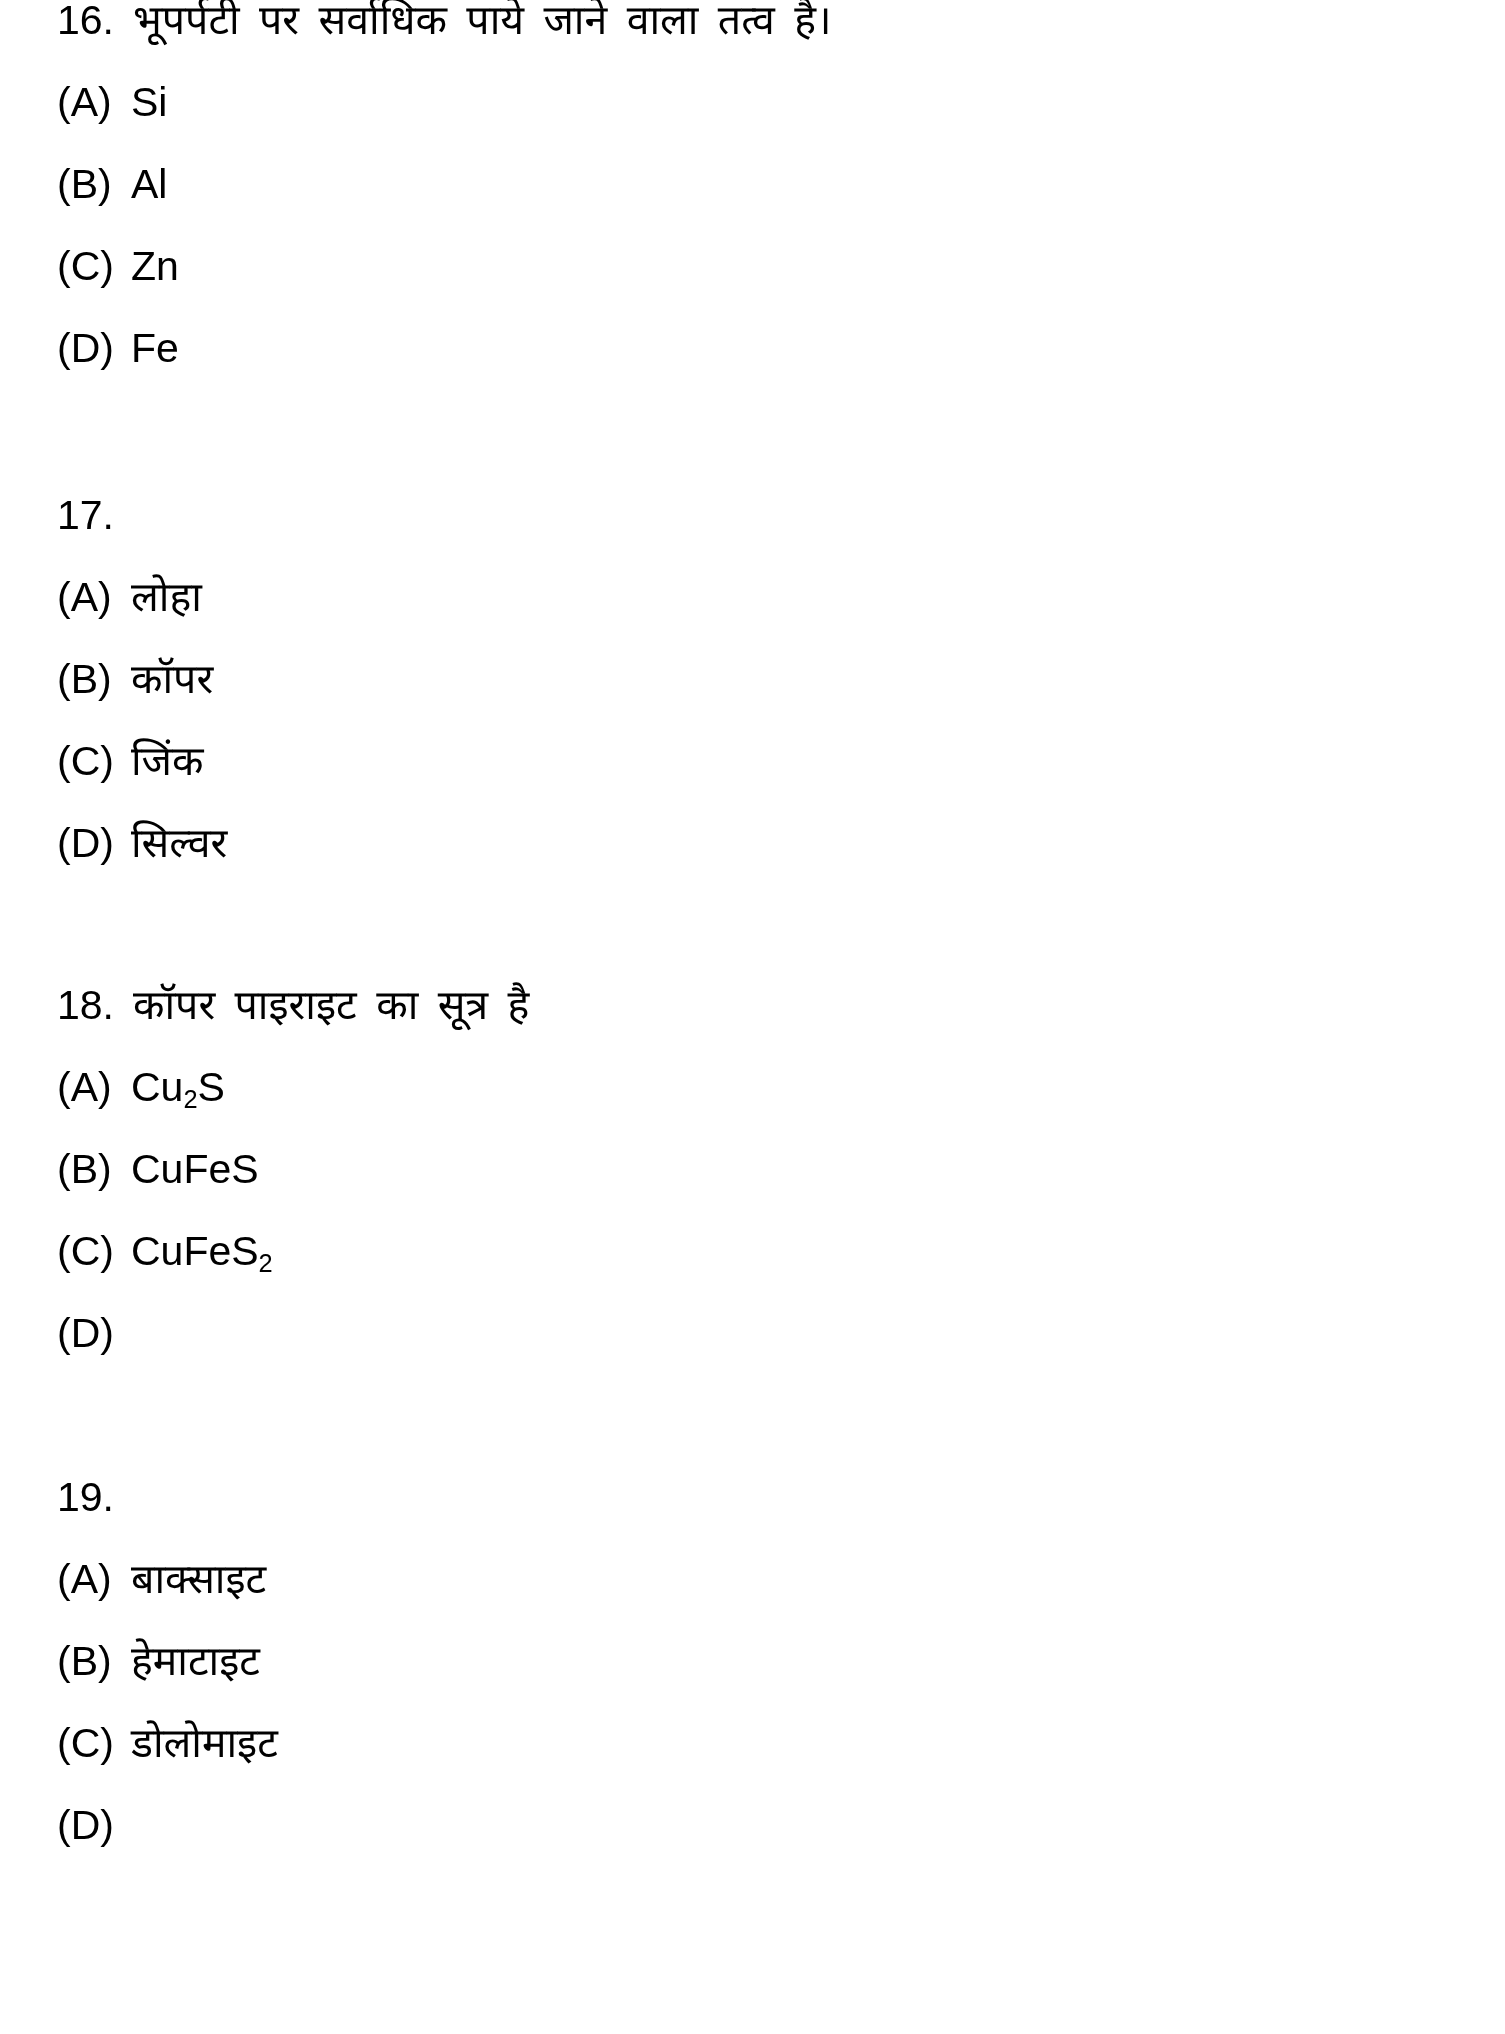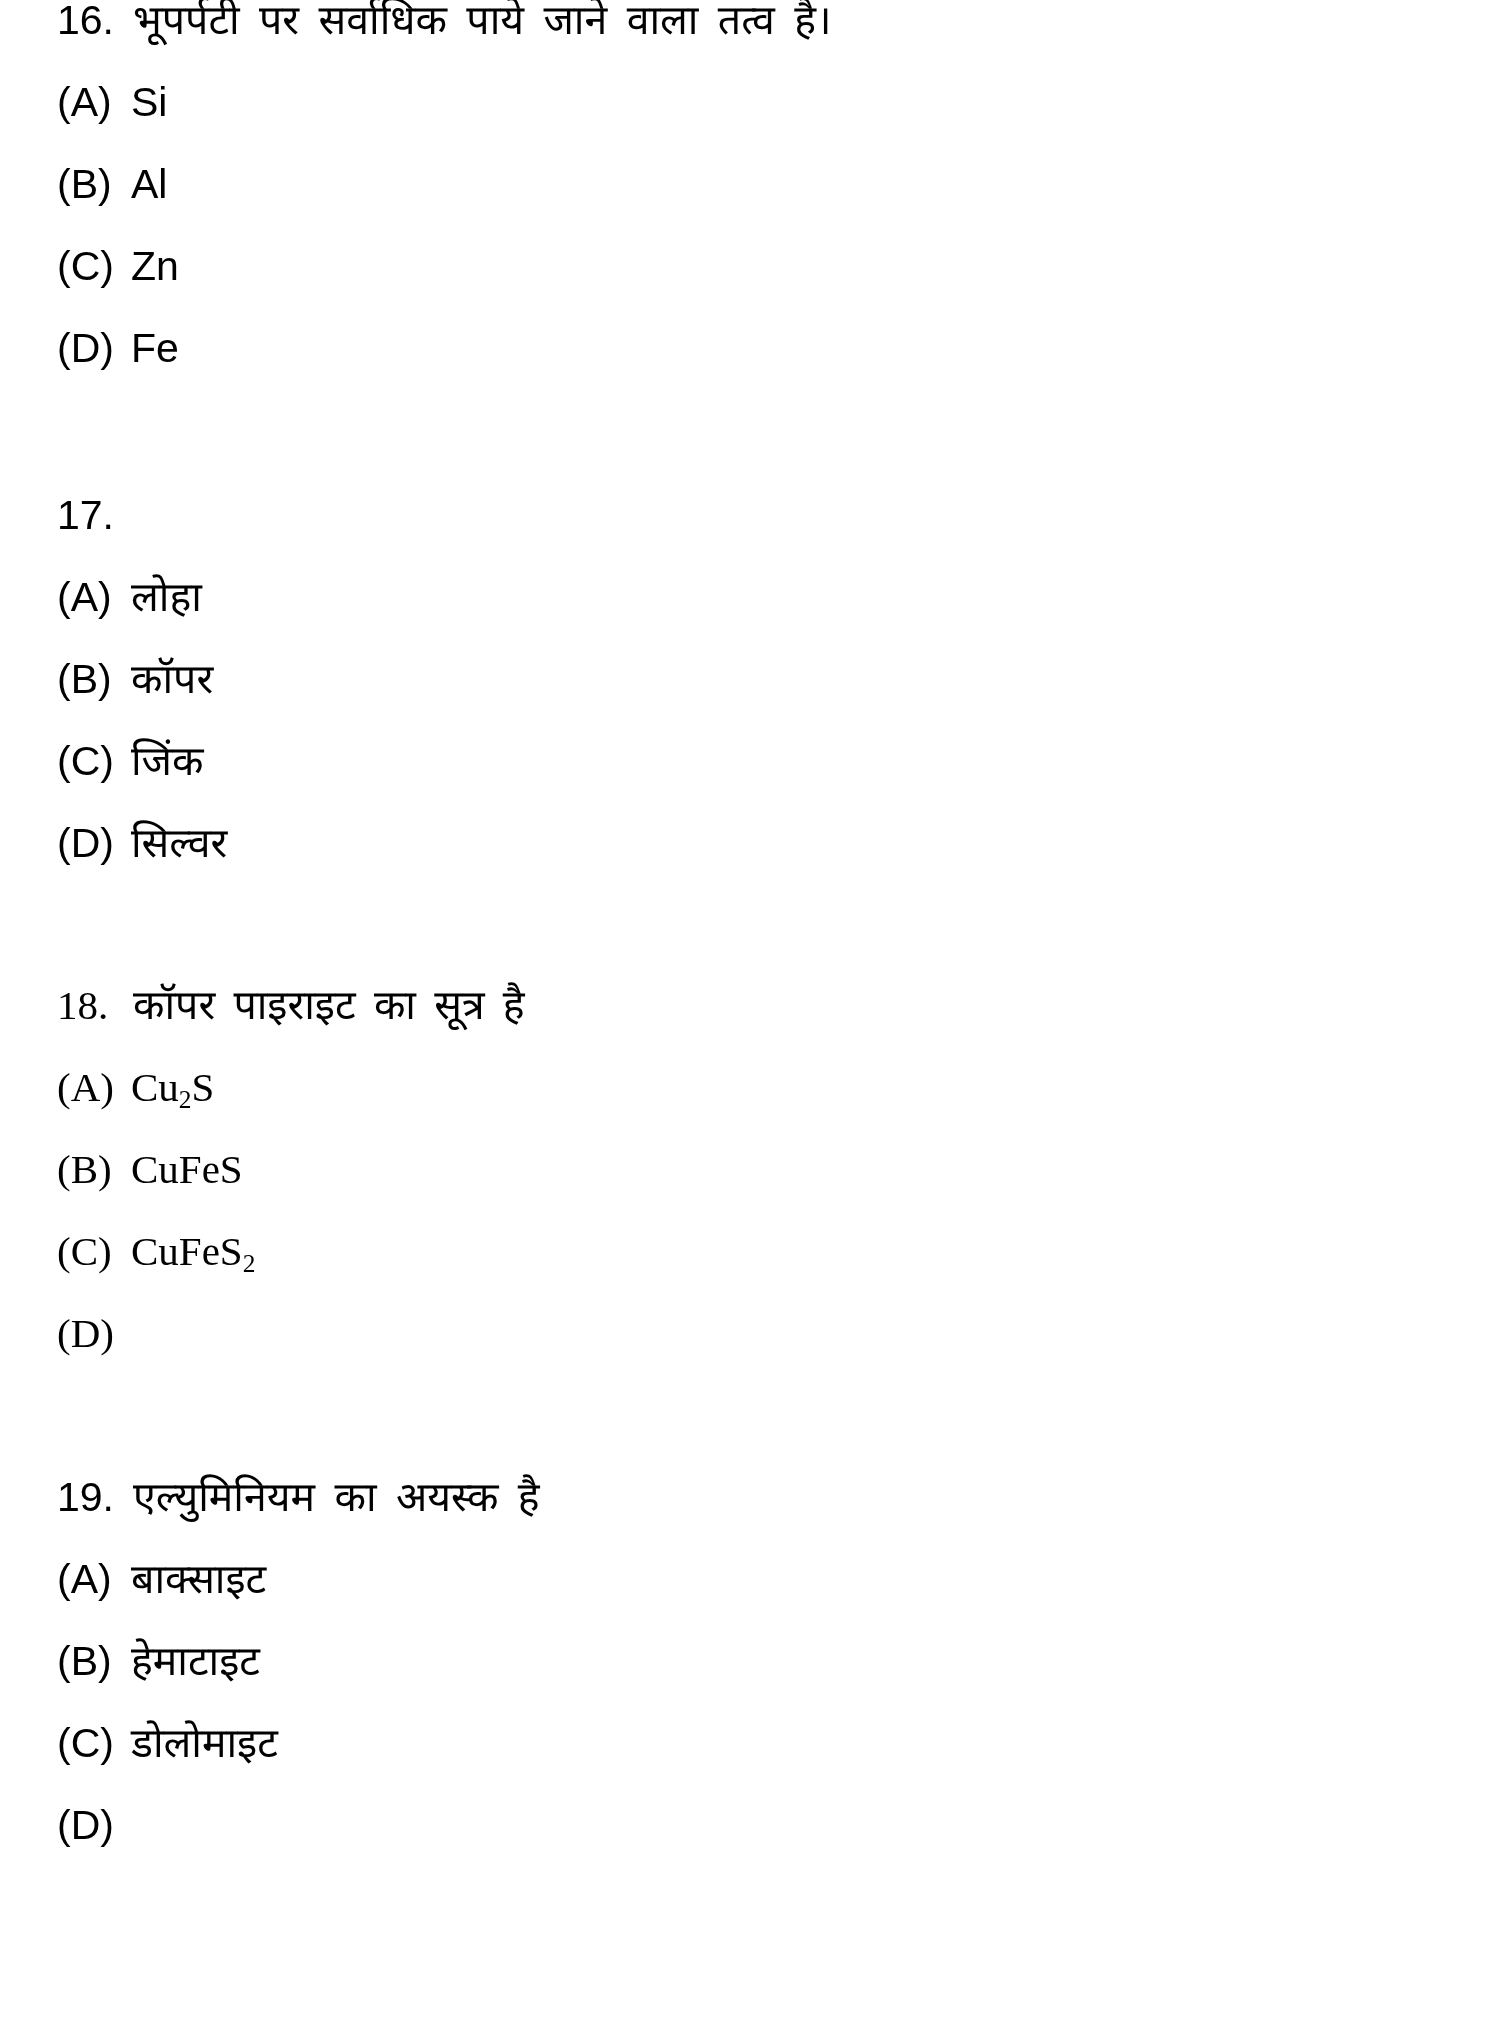--- a/index.html
+++ b/index.html
@@ -87,21 +87,21 @@
   <div class="line">
     <span class="olabel">(C)</span>
     <span class="otext">जिंक</span>
   </div>
   <div class="line">
     <span class="olabel">(D)</span>
     <span class="otext">सिल्वर</span>
   </div>
 </div>
 
-<div class="question" style="top:964px;font-family:Liberation Serif, serif;">
+<div class="question" style="top:964px;">
   <div class="line">
     <span class="qnum">18.</span>
     <span class="qtext">कॉपर पाइराइट का सूत्र है</span>
   </div>
   <div class="line">
     <span class="olabel">(A)</span>
     <span class="otext"><span>Cu</span><sub>2</sub><span>S</span></span>
   </div>
   <div class="line">
     <span class="olabel">(B)</span>
@@ -112,21 +112,20 @@
     <span class="otext"><span>CuFeS</span><sub>2</sub></span>
   </div>
   <div class="line">
     <span class="olabel">(D)</span>
   </div>
 </div>
 
 <div class="question" style="top:1456px;">
   <div class="line">
     <span class="qnum">19.</span>
-    <span class="qtext">एल्युमिनियम का अयस्क है</span>
   </div>
   <div class="line">
     <span class="olabel">(A)</span>
     <span class="otext">बाक्साइट</span>
   </div>
   <div class="line">
     <span class="olabel">(B)</span>
     <span class="otext">हेमाटाइट</span>
   </div>
   <div class="line">

